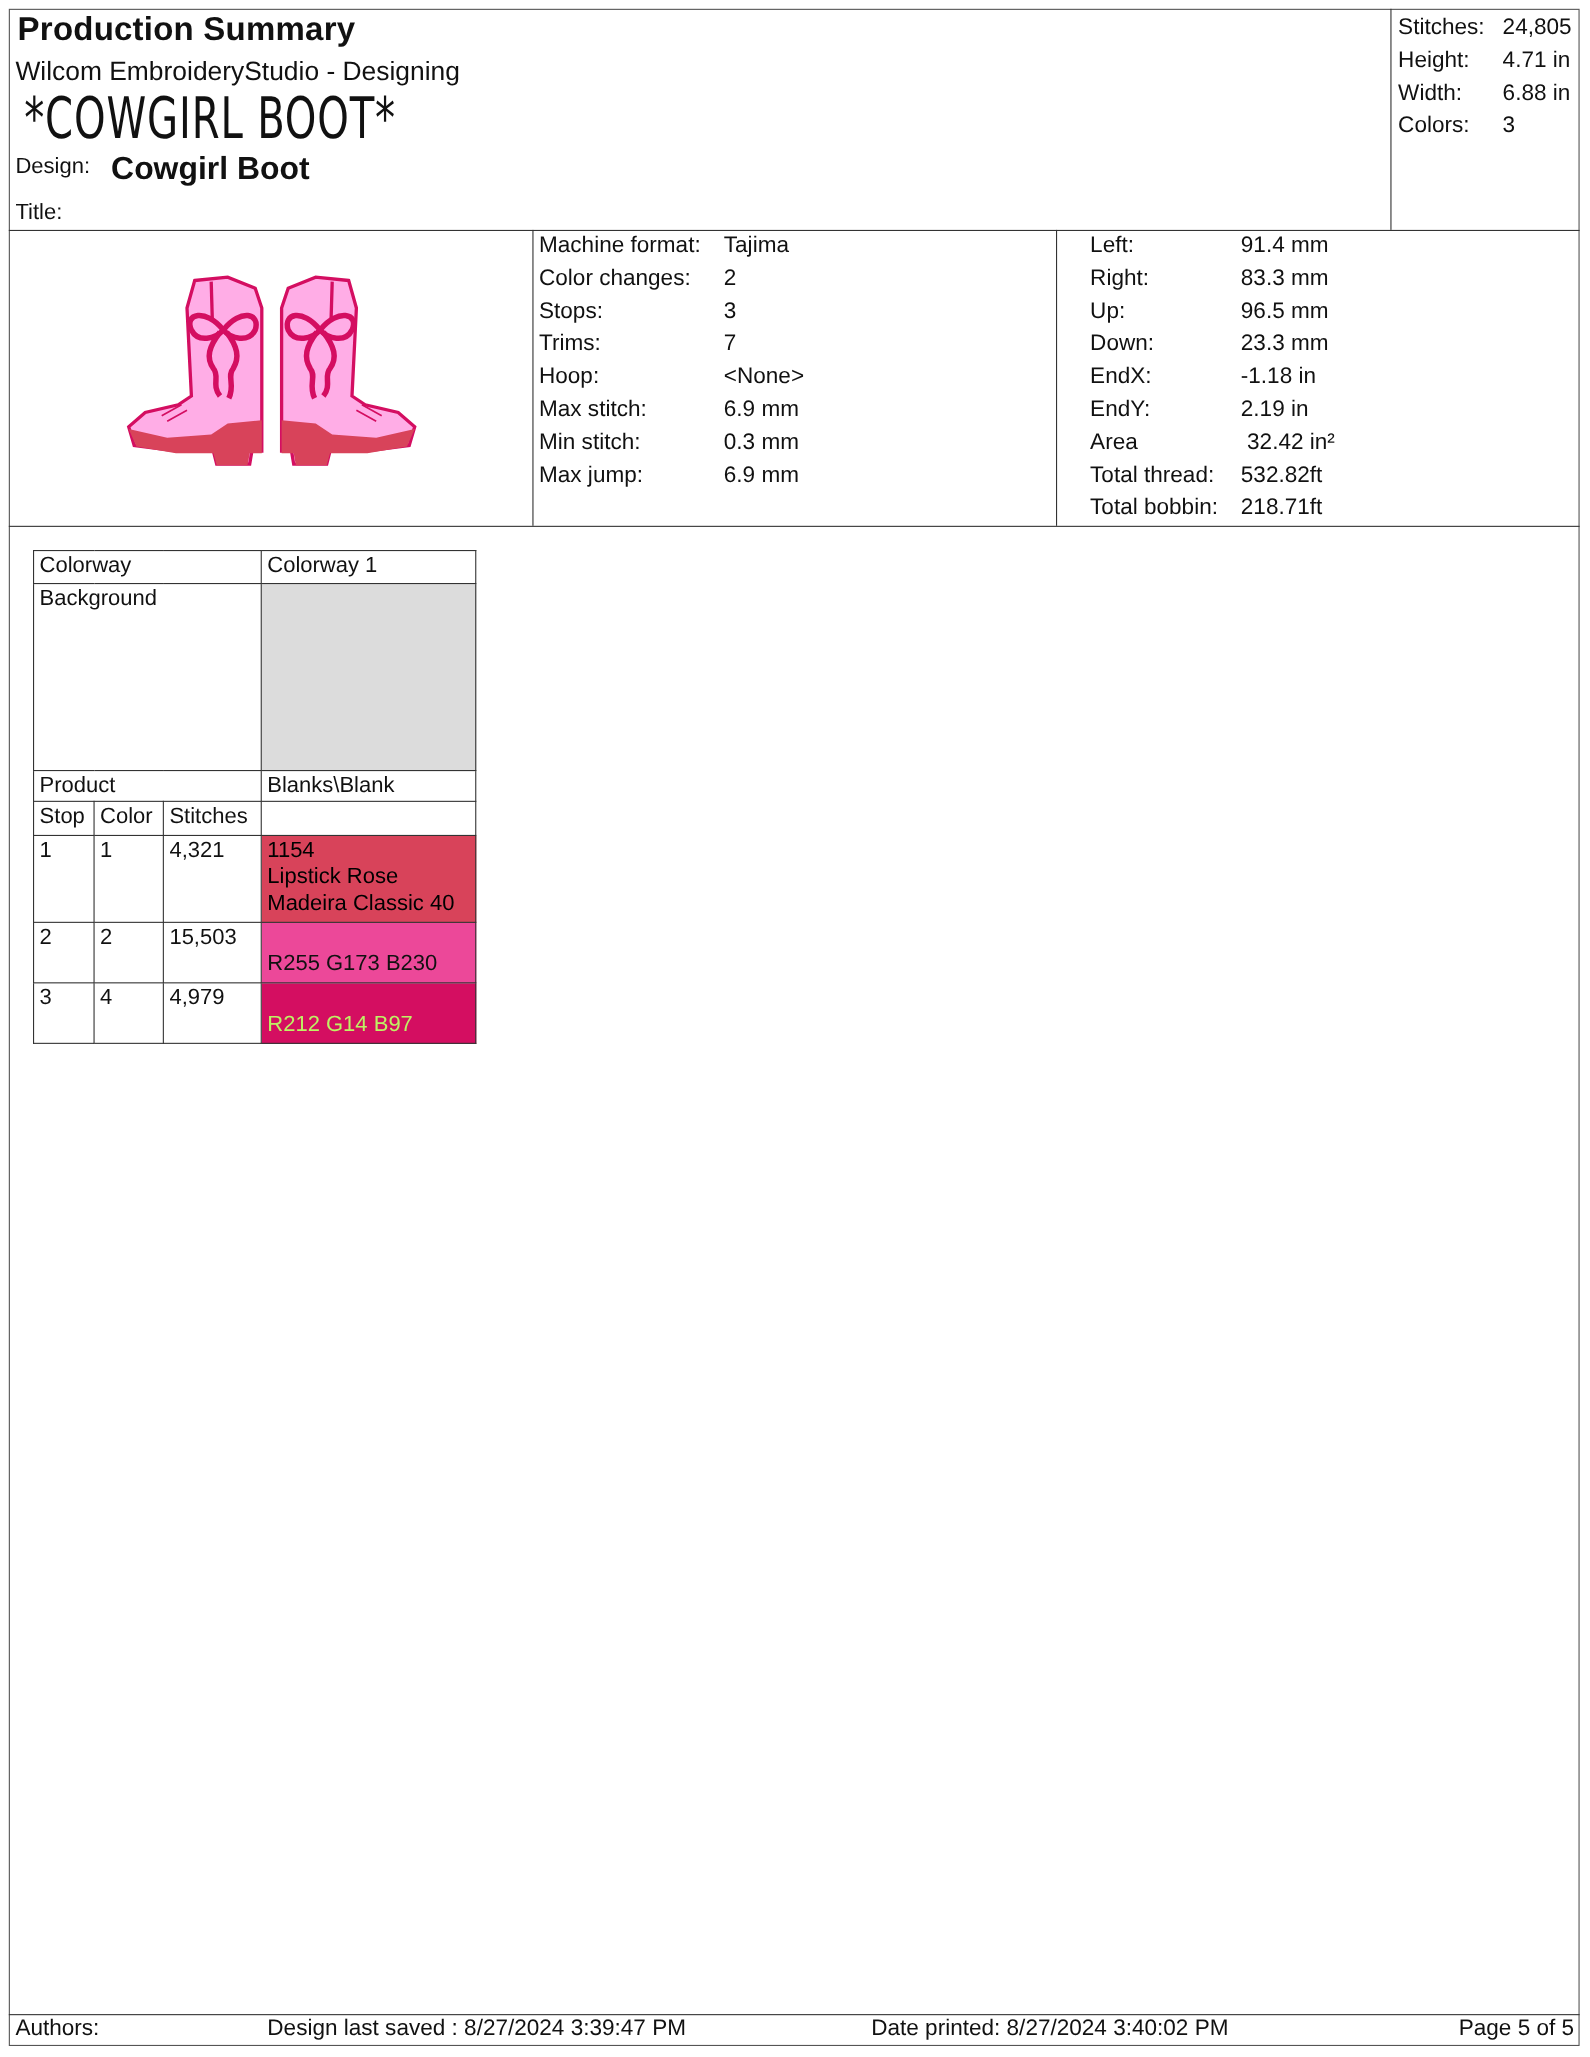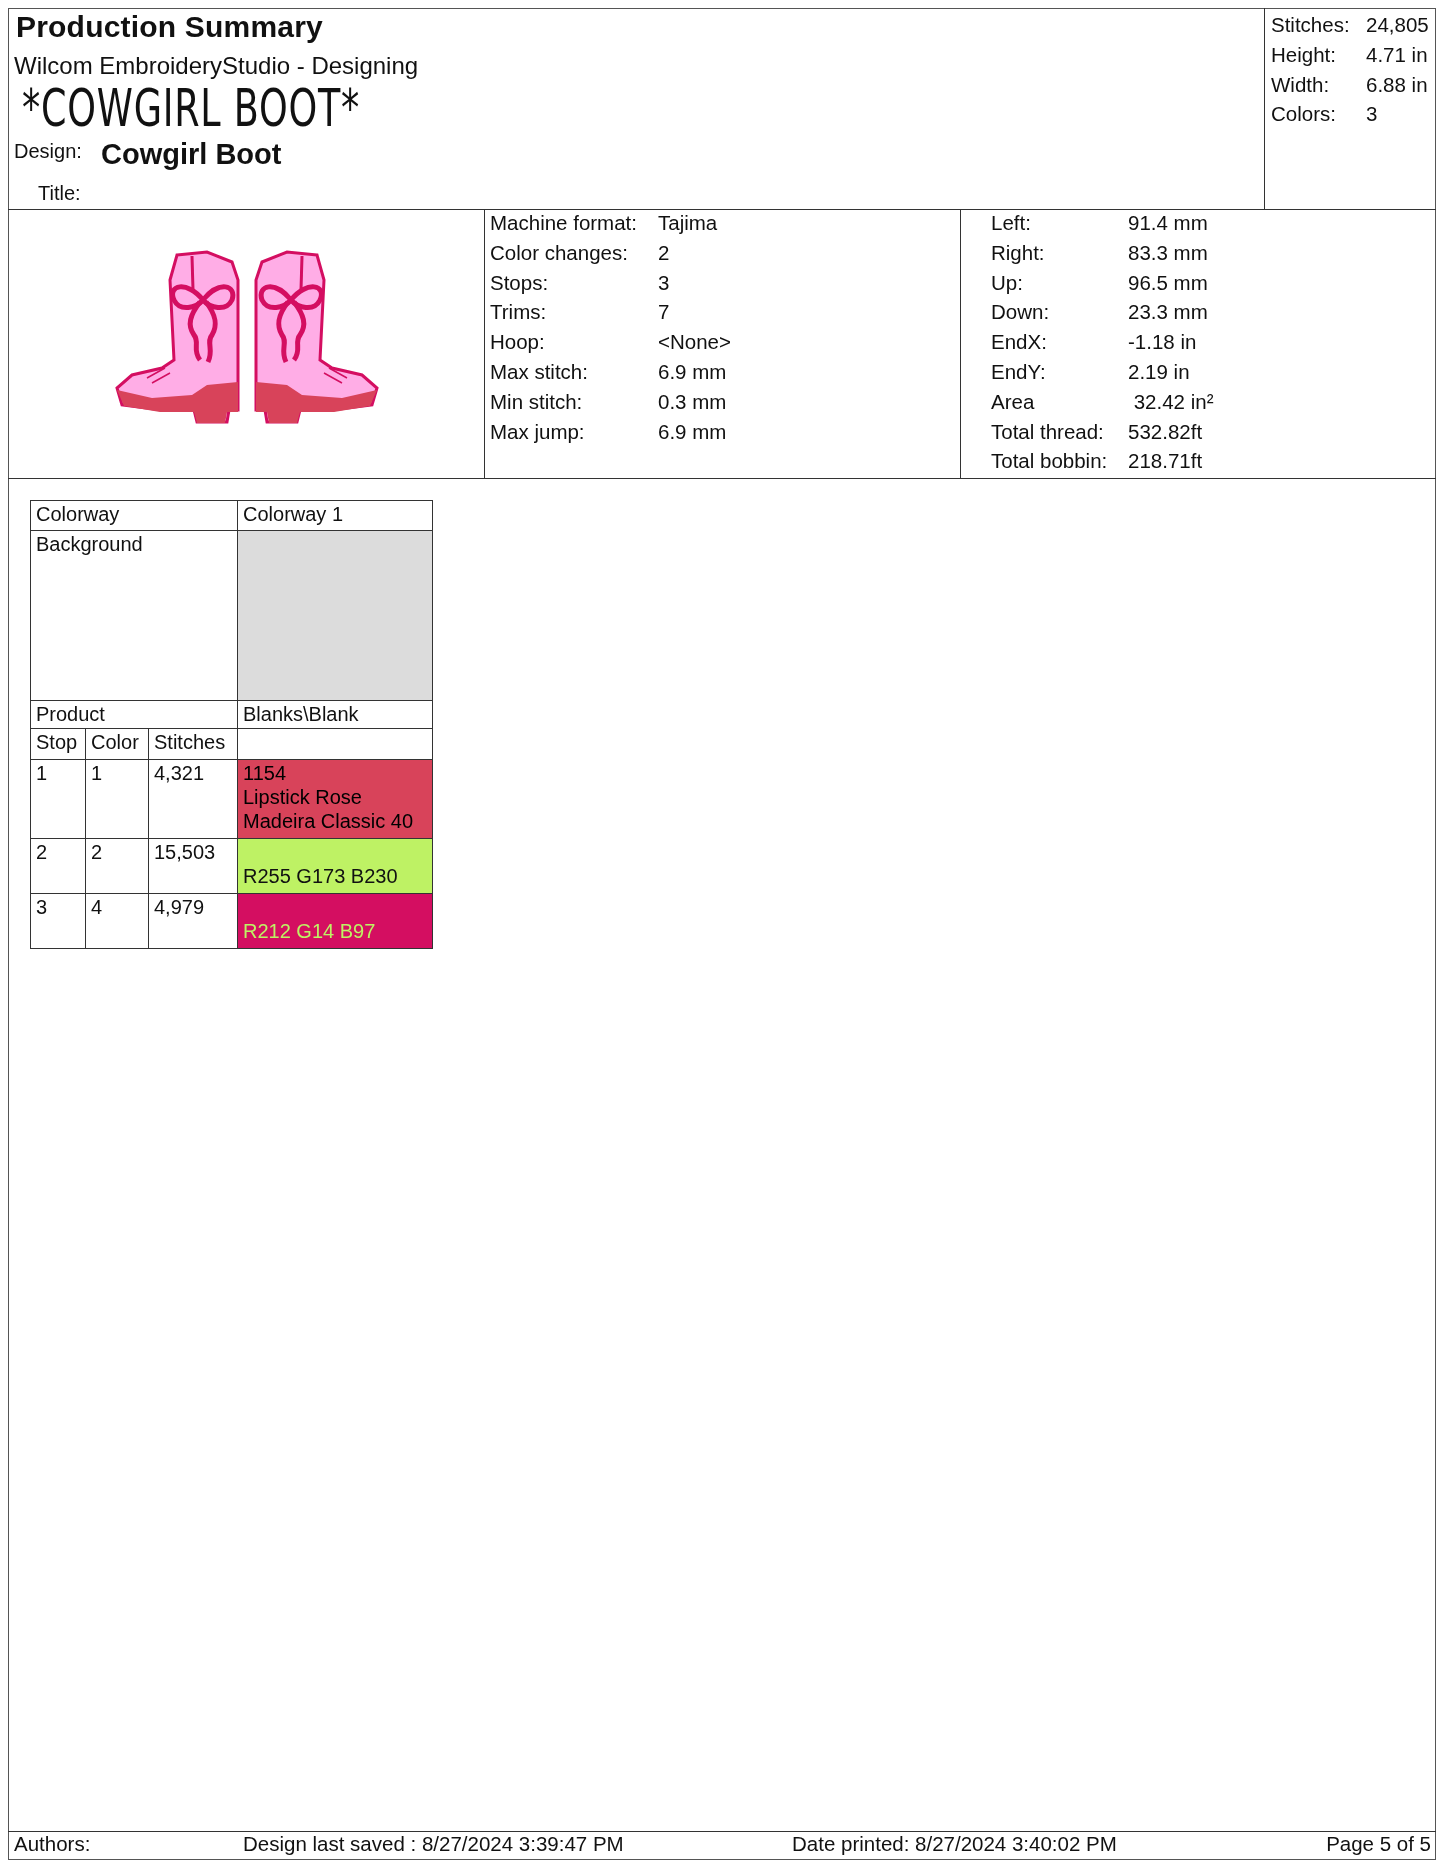--- a/index.html
+++ b/index.html
@@ -17,21 +17,21 @@
 
   .title-main { left: 16px; top: 10px; font-size: 30px; font-weight: bold; letter-spacing: 0.2px; }
   .subtitle { left: 14px; top: 52px; font-size: 24px; }
   .bigname {
     left: 22px; top: 78px; font-size: 52px;
     font-family: "DejaVu Sans Condensed", "DejaVu Sans", sans-serif;
     transform: scaleX(0.78); transform-origin: left top; letter-spacing: 1px; font-weight: 500;
   }
   .design-label { left: 14px; top: 140px; font-size: 20px; }
   .design-value { left: 101px; top: 138px; font-size: 29px; font-weight: bold; }
-  .title-label { left: 14px; top: 182px; font-size: 20px; margin-left: 24px; }
+  .title-label { left: 14px; top: 182px; font-size: 20px; }
 
   .stats-box { left: 1271px; top: 10px; font-size: 20.5px; line-height: 29.8px; }
   .stats-row { display: flex; }
   .stats-row .k { width: 95px; }
 
   .info-col { font-size: 20.5px; line-height: 29.8px; }
   .info-row { display: flex; }
   .mid .k { width: 168px; }
   .right .k { width: 137px; }
 
@@ -223,21 +223,21 @@
     <td style="background:#D8435A; color:#000000;">
       <div>1154</div>
       <div>Lipstick Rose</div>
       <div style="white-space:nowrap;">Madeira Classic 40</div>
     </td>
   </tr>
   <tr style="height:55px">
     <td>2</td>
     <td>2</td>
     <td>15,503</td>
-    <td style="background:#bef264; color:#111;">
+    <td style="background:#ec4899; color:#111;">
       <div style="height:24px;"></div>
       <div>R255 G173 B230</div>
     </td>
   </tr>
   <tr style="height:55px">
     <td>3</td>
     <td>4</td>
     <td>4,979</td>
     <td style="background:#D40E61; color:#bef264;">
       <div style="height:24px;"></div>

